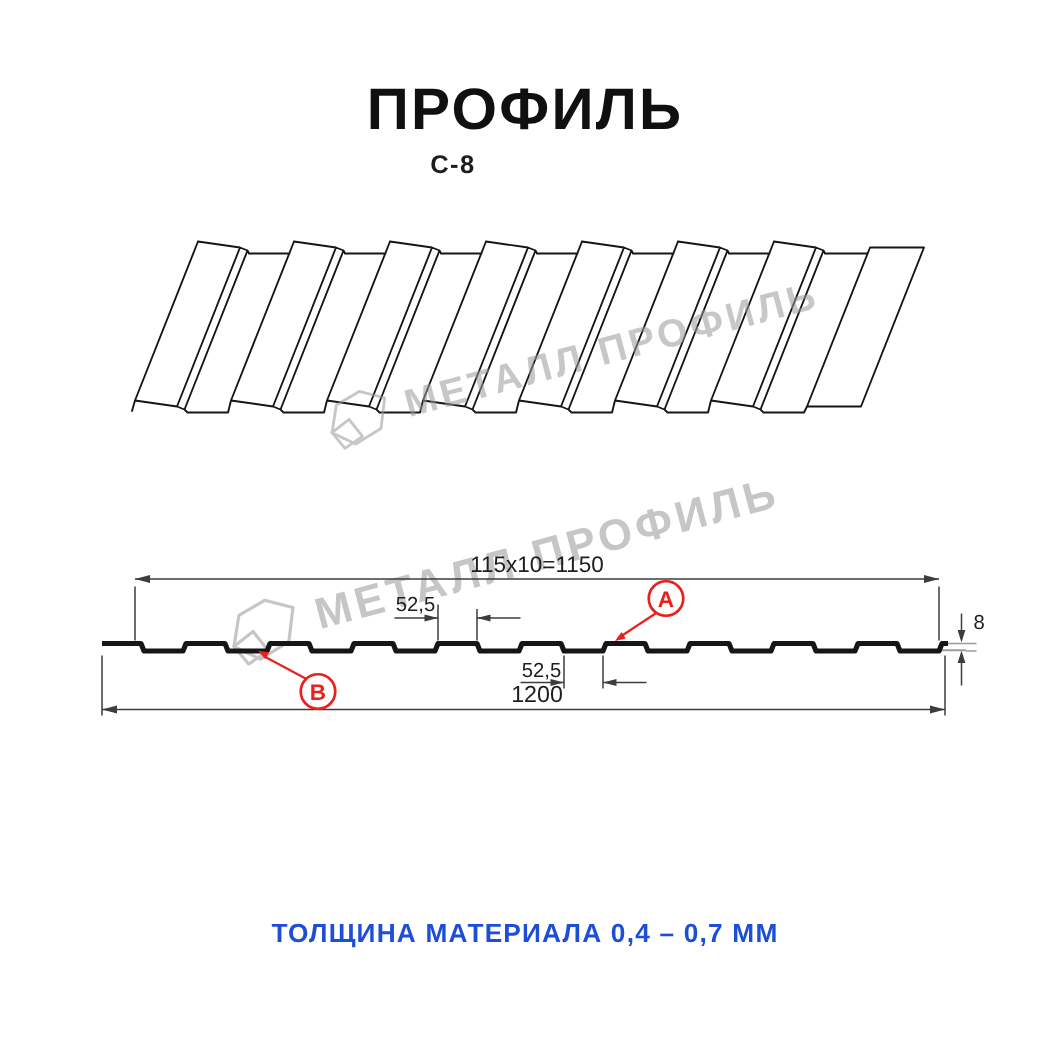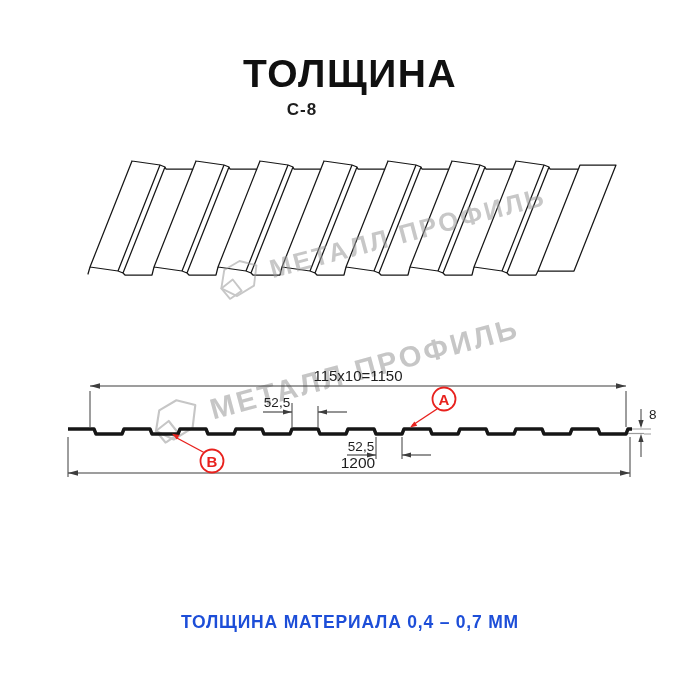--- a/index.html
+++ b/index.html
@@ -21,21 +21,21 @@
   #wm2{left:150px;top:407px;transform:rotate(-15deg) scale(1.12);
        color:var(--wm,#c6c6c6);z-index:0;}
   .wm svg{position:static;flex:0 0 auto;}
   text{font-family:"Liberation Sans",sans-serif;}
 </style>
 </head>
 <body>
 
 <div id="stage" style="--wm: #c6c6c6; --wm-over: #9a9a9a;">
 
-  <div class="page-title">ТОЛЩИНА</div>
+  <div class="page-title">ПРОФИЛЬ</div>
   <div class="page-subtitle">С-8</div>
 
   <svg id="svg3d" width="700" height="145" viewBox="0 150 700 145">
     <path id="sheet3d" fill="none" stroke-width="1.25" stroke-linejoin="round" stroke-linecap="round" d="M90 267 L132 161 M118 271 L160 165 M123 273 L165 167 M90 267 L118 271 L123 273 L125 275 L152 275 L154 267 M132 161 L160 165 L165 167 L166 169 L193 169 M154 267 L196 161 M182 271 L224 165 M187 273 L229 167 M154 267 L182 271 L187 273 L189 275 L216 275 L218 267 M196 161 L224 165 L229 167 L230 169 L257 169 M218 267 L260 161 M246 271 L288 165 M251 273 L293 167 M218 267 L246 271 L251 273 L253 275 L280 275 L282 267 M260 161 L288 165 L293 167 L294 169 L321 169 M282 267 L324 161 M310 271 L352 165 M315 273 L357 167 M282 267 L310 271 L315 273 L317 275 L344 275 L346 267 M324 161 L352 165 L357 167 L358 169 L385 169 M346 267 L388 161 M374 271 L416 165 M379 273 L421 167 M346 267 L374 271 L379 273 L381 275 L408 275 L410 267 M388 161 L416 165 L421 167 L422 169 L449 169 M410 267 L452 161 M438 271 L480 165 M443 273 L485 167 M410 267 L438 271 L443 273 L445 275 L472 275 L474 267 M452 161 L480 165 L485 167 L486 169 L513 169 M474 267 L516 161 M502 271 L544 165 M507 273 L549 167 M474 267 L502 271 L507 273 L509 275 L536 275 L538 271 M516 161 L544 165 L549 167 L550 169 L578 169 M88 274 L90 267 M538 271 L580 165 L616 165 L574 271 Z" stroke="#161616"></path>
   </svg>
 
   <div class="wm" id="wm1">
     <svg width="46" height="38" viewBox="0 0 48 40">
       <polygon points="4,26 12,8 30,3 46,12 38,32 18,38" fill="none" stroke="currentColor" stroke-width="2" stroke-linejoin="round"></polygon>
       <polygon points="4,26 18,20 24,34 10,39" fill="none" stroke="currentColor" stroke-width="2" stroke-linejoin="round"></polygon>

